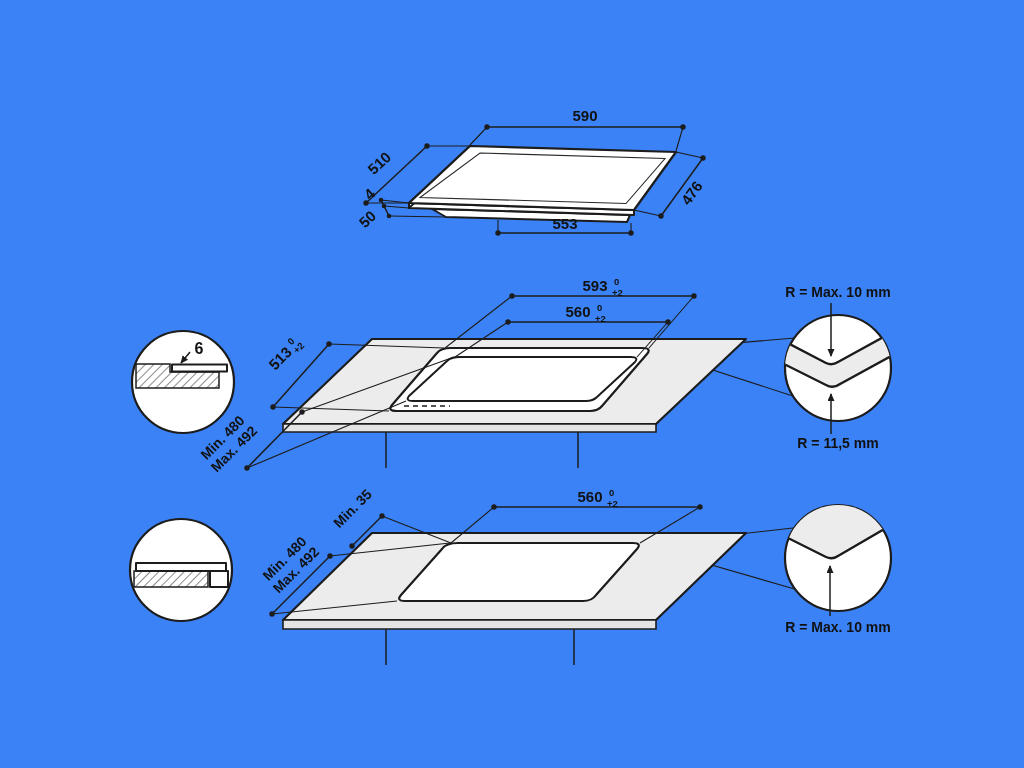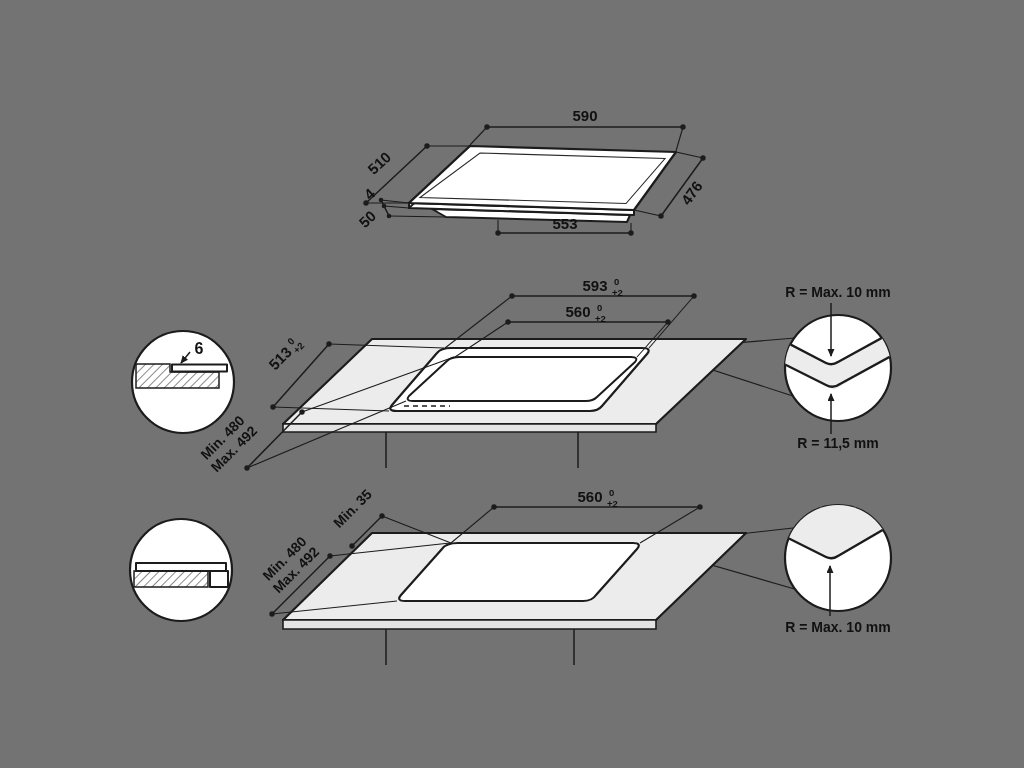--- a/index.html
+++ b/index.html
@@ -1,17 +1,17 @@
 <!DOCTYPE html>
 <html><head>
 <meta charset="utf-8">
 <style>
   * { margin:0; padding:0; box-sizing:border-box; }
   html,body { background:#f4f4f4; font-family:"Liberation Sans",sans-serif; }
-  .canvas { width:1024px; height:768px; background:#737373; position:relative; margin:0 auto; overflow:hidden; }
+  .canvas { width:1024px; height:768px; background:#3b82f6; position:relative; margin:0 auto; overflow:hidden; }
   svg { display:block; }
   .outline  { fill:#ffffff; stroke:#1c1c1c; stroke-width:2.2; stroke-linejoin:round; }
   .outline2 { fill:#ffffff; stroke:#1c1c1c; stroke-width:2;   stroke-linejoin:round; }
   .worktop  { fill:#ececec; stroke:#1c1c1c; stroke-width:2.2; stroke-linejoin:round; }
   .wtface   { fill:#e4e4e4; stroke:#1c1c1c; stroke-width:1.6; }
   .thin   { stroke:#1c1c1c; stroke-width:1.1; fill:none; }
   .med    { stroke:#1c1c1c; stroke-width:1.5; fill:none; }
   .thick  { stroke:#1c1c1c; stroke-width:2.4; fill:none; stroke-linecap:round; stroke-linejoin:round; }
   .rim    { stroke:#2a2a2a; stroke-width:1.1; fill:none; }
   .dashes { stroke:#1c1c1c; stroke-width:1.6; fill:none; stroke-dasharray:5 4; }

